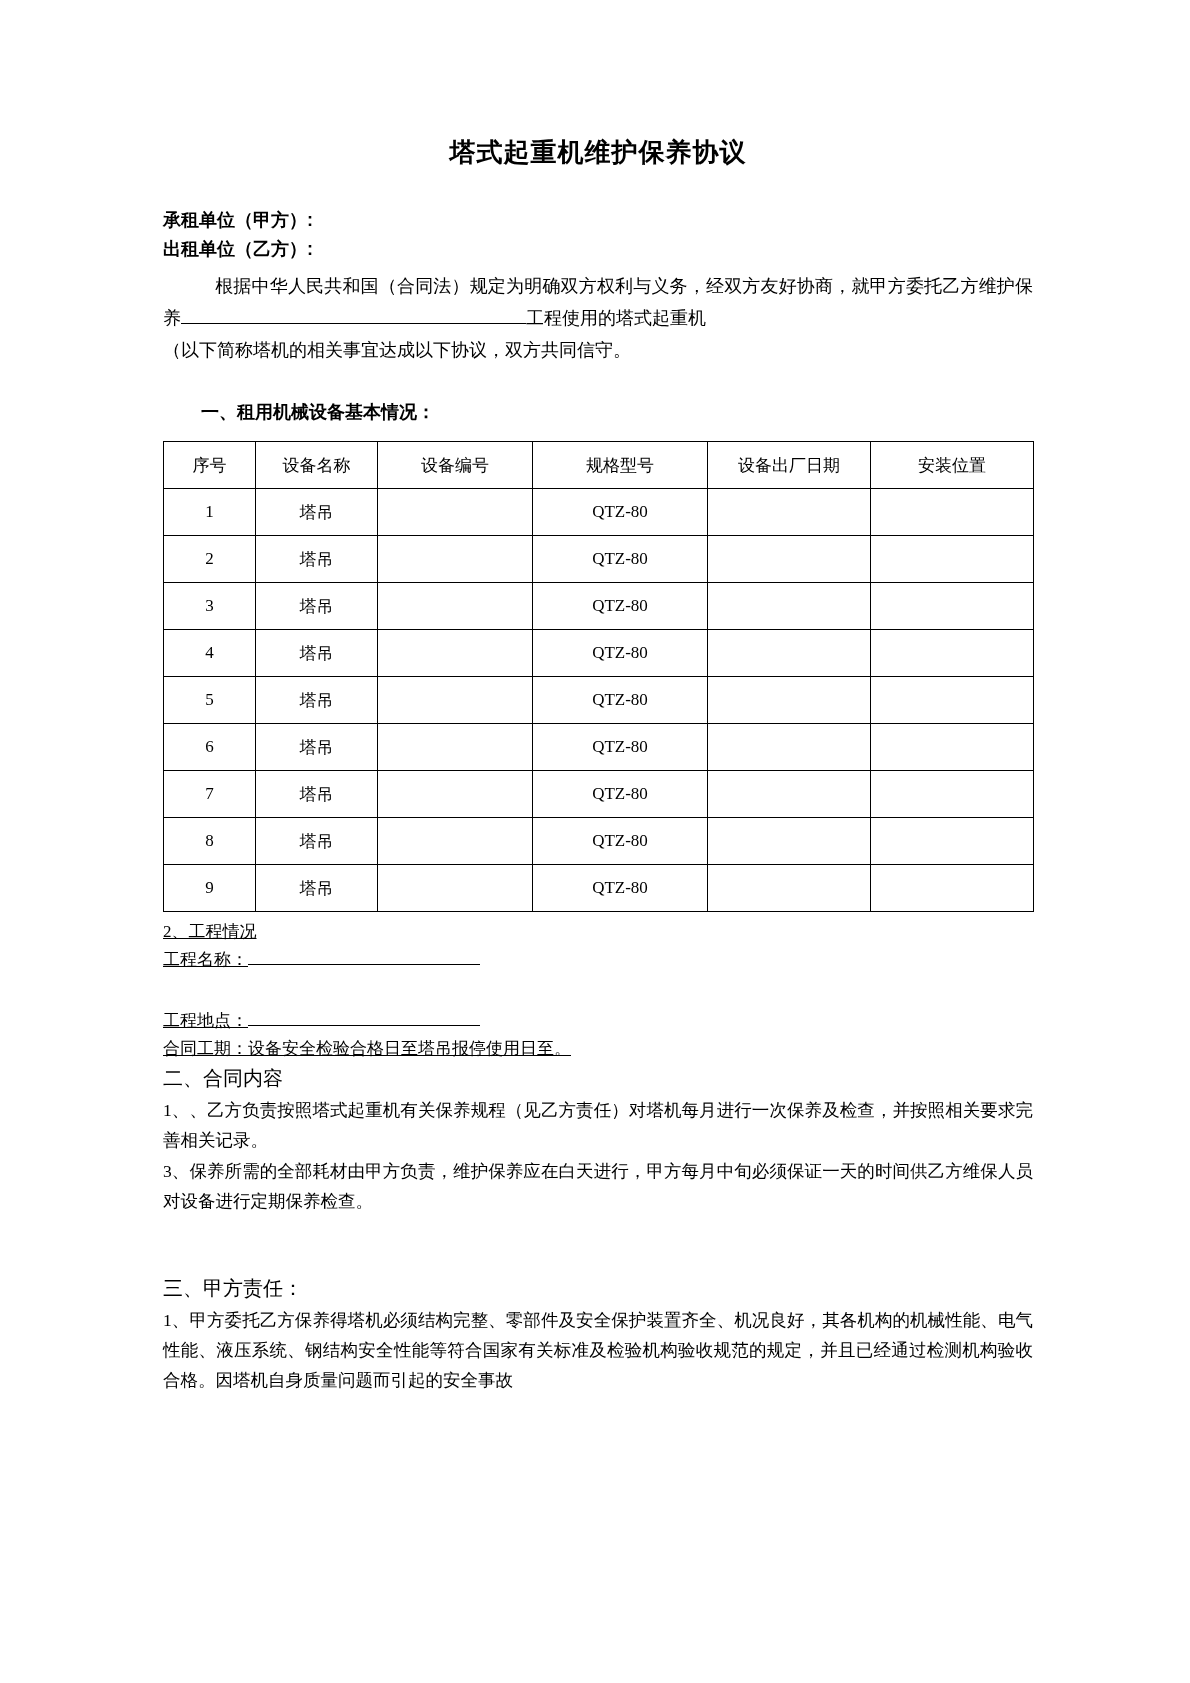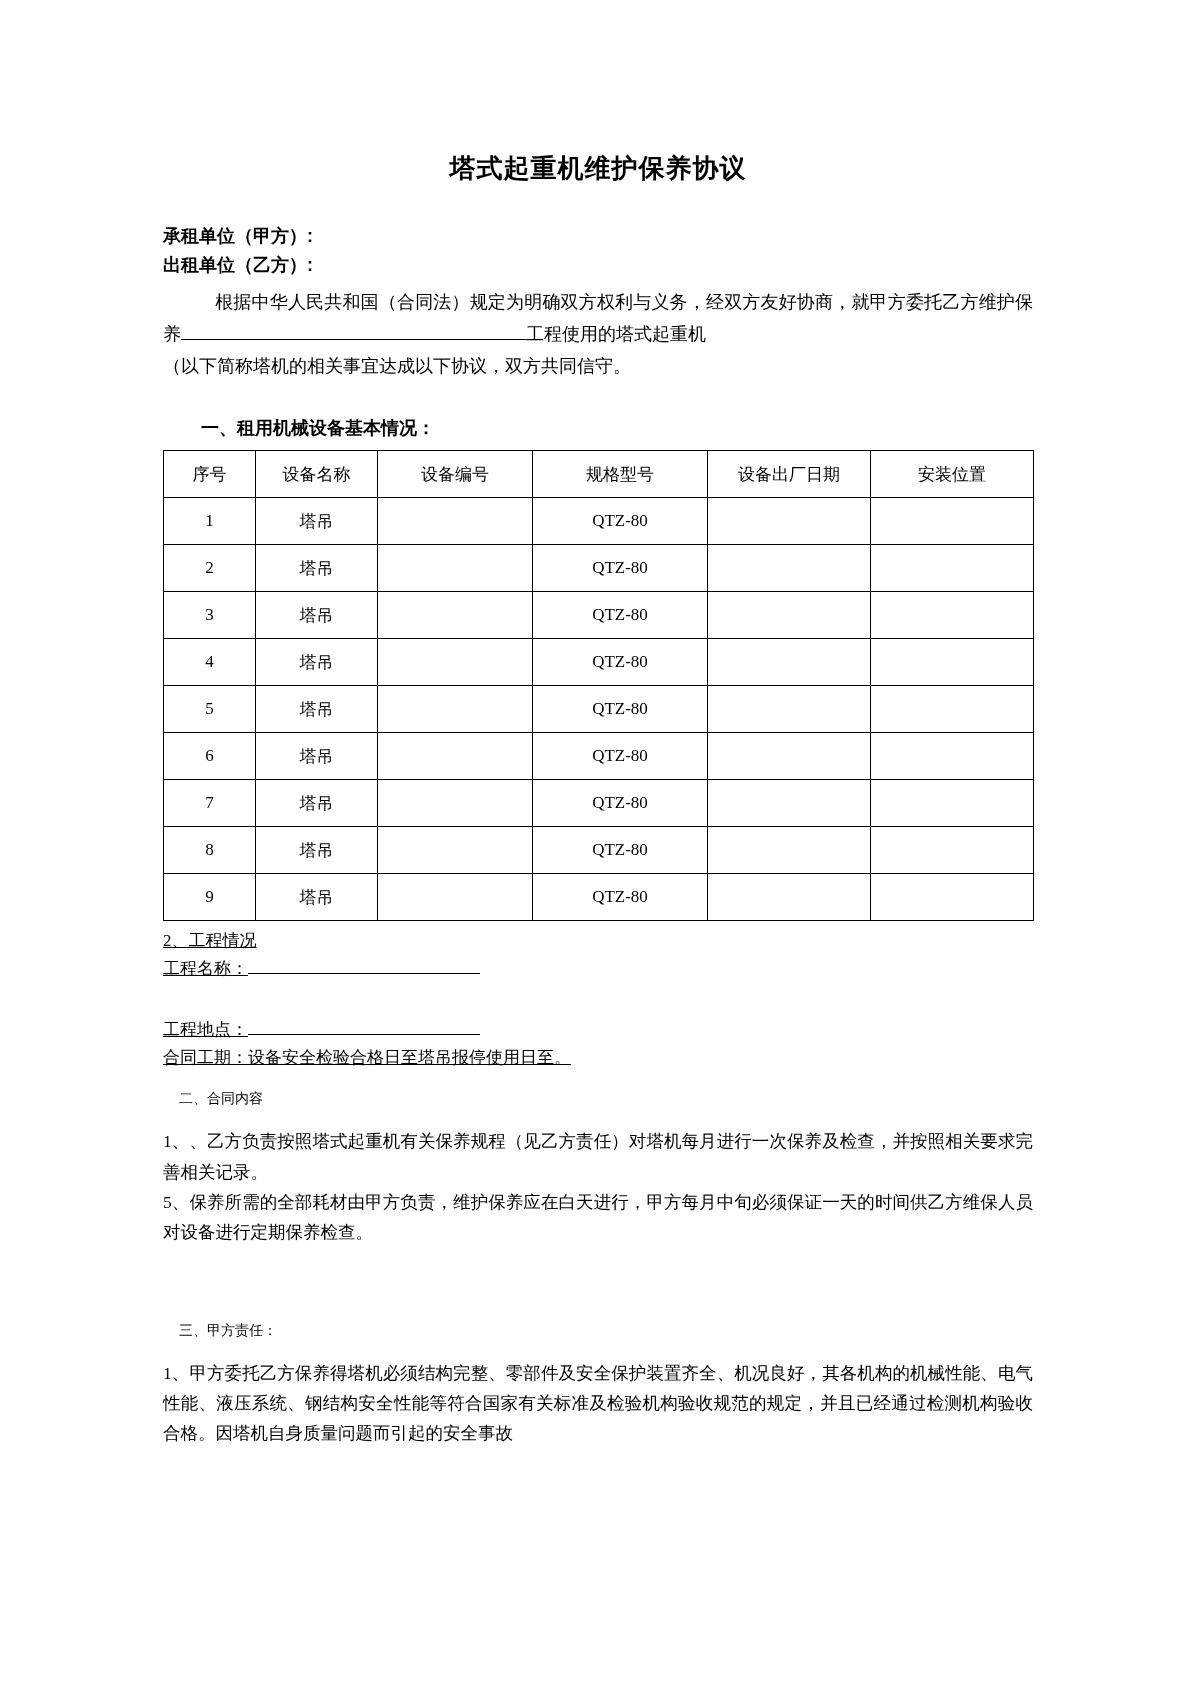--- a/index.html
+++ b/index.html
@@ -30,21 +30,21 @@
     width: 870px;
   }
 
   
   .doc-title {
     text-align: center;
     font-size: 26px;
     font-weight: bold;
     font-family: "Liberation Sans", "DejaVu Sans", sans-serif;
     letter-spacing: 1px;
-    margin: 16px;
+    margin: 0;
     padding-top: 137px;
     line-height: 1.2;
   }
 
   
   .party-line {
     font-size: 18px;
     font-weight: bold;
     font-family: "Liberation Sans", "DejaVu Sans", sans-serif;
     margin-top: 1px;
@@ -67,21 +67,21 @@
     height: 1.05em;
   }
   .fill-lg { width: 345px; }
 
   
   .sec-heading {
     font-size: 18px;
     font-weight: bold;
     font-family: "Liberation Sans", "DejaVu Sans", sans-serif;
     margin-top: 34px;
-    margin-bottom: 10px;
+    margin-bottom: 17px;
     padding-left: 38px;
   }
 
   
   table.equip {
     border-collapse: collapse;
     width: 870px;
     table-layout: fixed;
     margin: 0;
   }
@@ -115,23 +115,23 @@
   .gap-lg { height: 56px; }
   .fill-sm { width: 232px; }
 
   .para {
     font-size: 17.5px;
     line-height: 1.72;
     margin: 0;
     text-align: justify;
   }
   .sub-heading {
-    font-size: 14px;
+    font-size: 20px;
     line-height: 1.66;
-    margin: 16px;
+    margin: 0;
   }
 </style>
 </head>
 <body>
 
 <div class="page">
   <div class="content">
 
     <h1 class="doc-title">塔式起重机维护保养协议</h1>
 
@@ -250,21 +250,21 @@
 
     <div class="body-line">
       <span>工程地点：</span><span class="fill-line fill-sm"></span>
     </div>
 
     <div class="body-line">合同工期：设备安全检验合格日至塔吊报停使用日至。</div>
 
     <div class="sub-heading">二、合同内容</div>
 
     <div class="para">1、、乙方负责按照塔式起重机有关保养规程（见乙方责任）对塔机每月进行一次保养及检查，并按照相关要求完善相关记录。</div>
-    <div class="para">5、保养所需的全部耗材由甲方负责，维护保养应在白天进行，甲方每月中旬必须保证一天的时间供乙方维保人员对设备进行定期保养检查。</div>
+    <div class="para">3、保养所需的全部耗材由甲方负责，维护保养应在白天进行，甲方每月中旬必须保证一天的时间供乙方维保人员对设备进行定期保养检查。</div>
 
     <div class="gap-lg"></div>
 
     <div class="sub-heading">三、甲方责任：</div>
 
     <div class="para">1、甲方委托乙方保养得塔机必须结构完整、零部件及安全保护装置齐全、机况良好，其各机构的机械性能、电气性能、液压系统、钢结构安全性能等符合国家有关标准及检验机构验收规范的规定，并且已经通过检测机构验收合格。因塔机自身质量问题而引起的安全事故</div>
 
   </div>
 </div>
 

